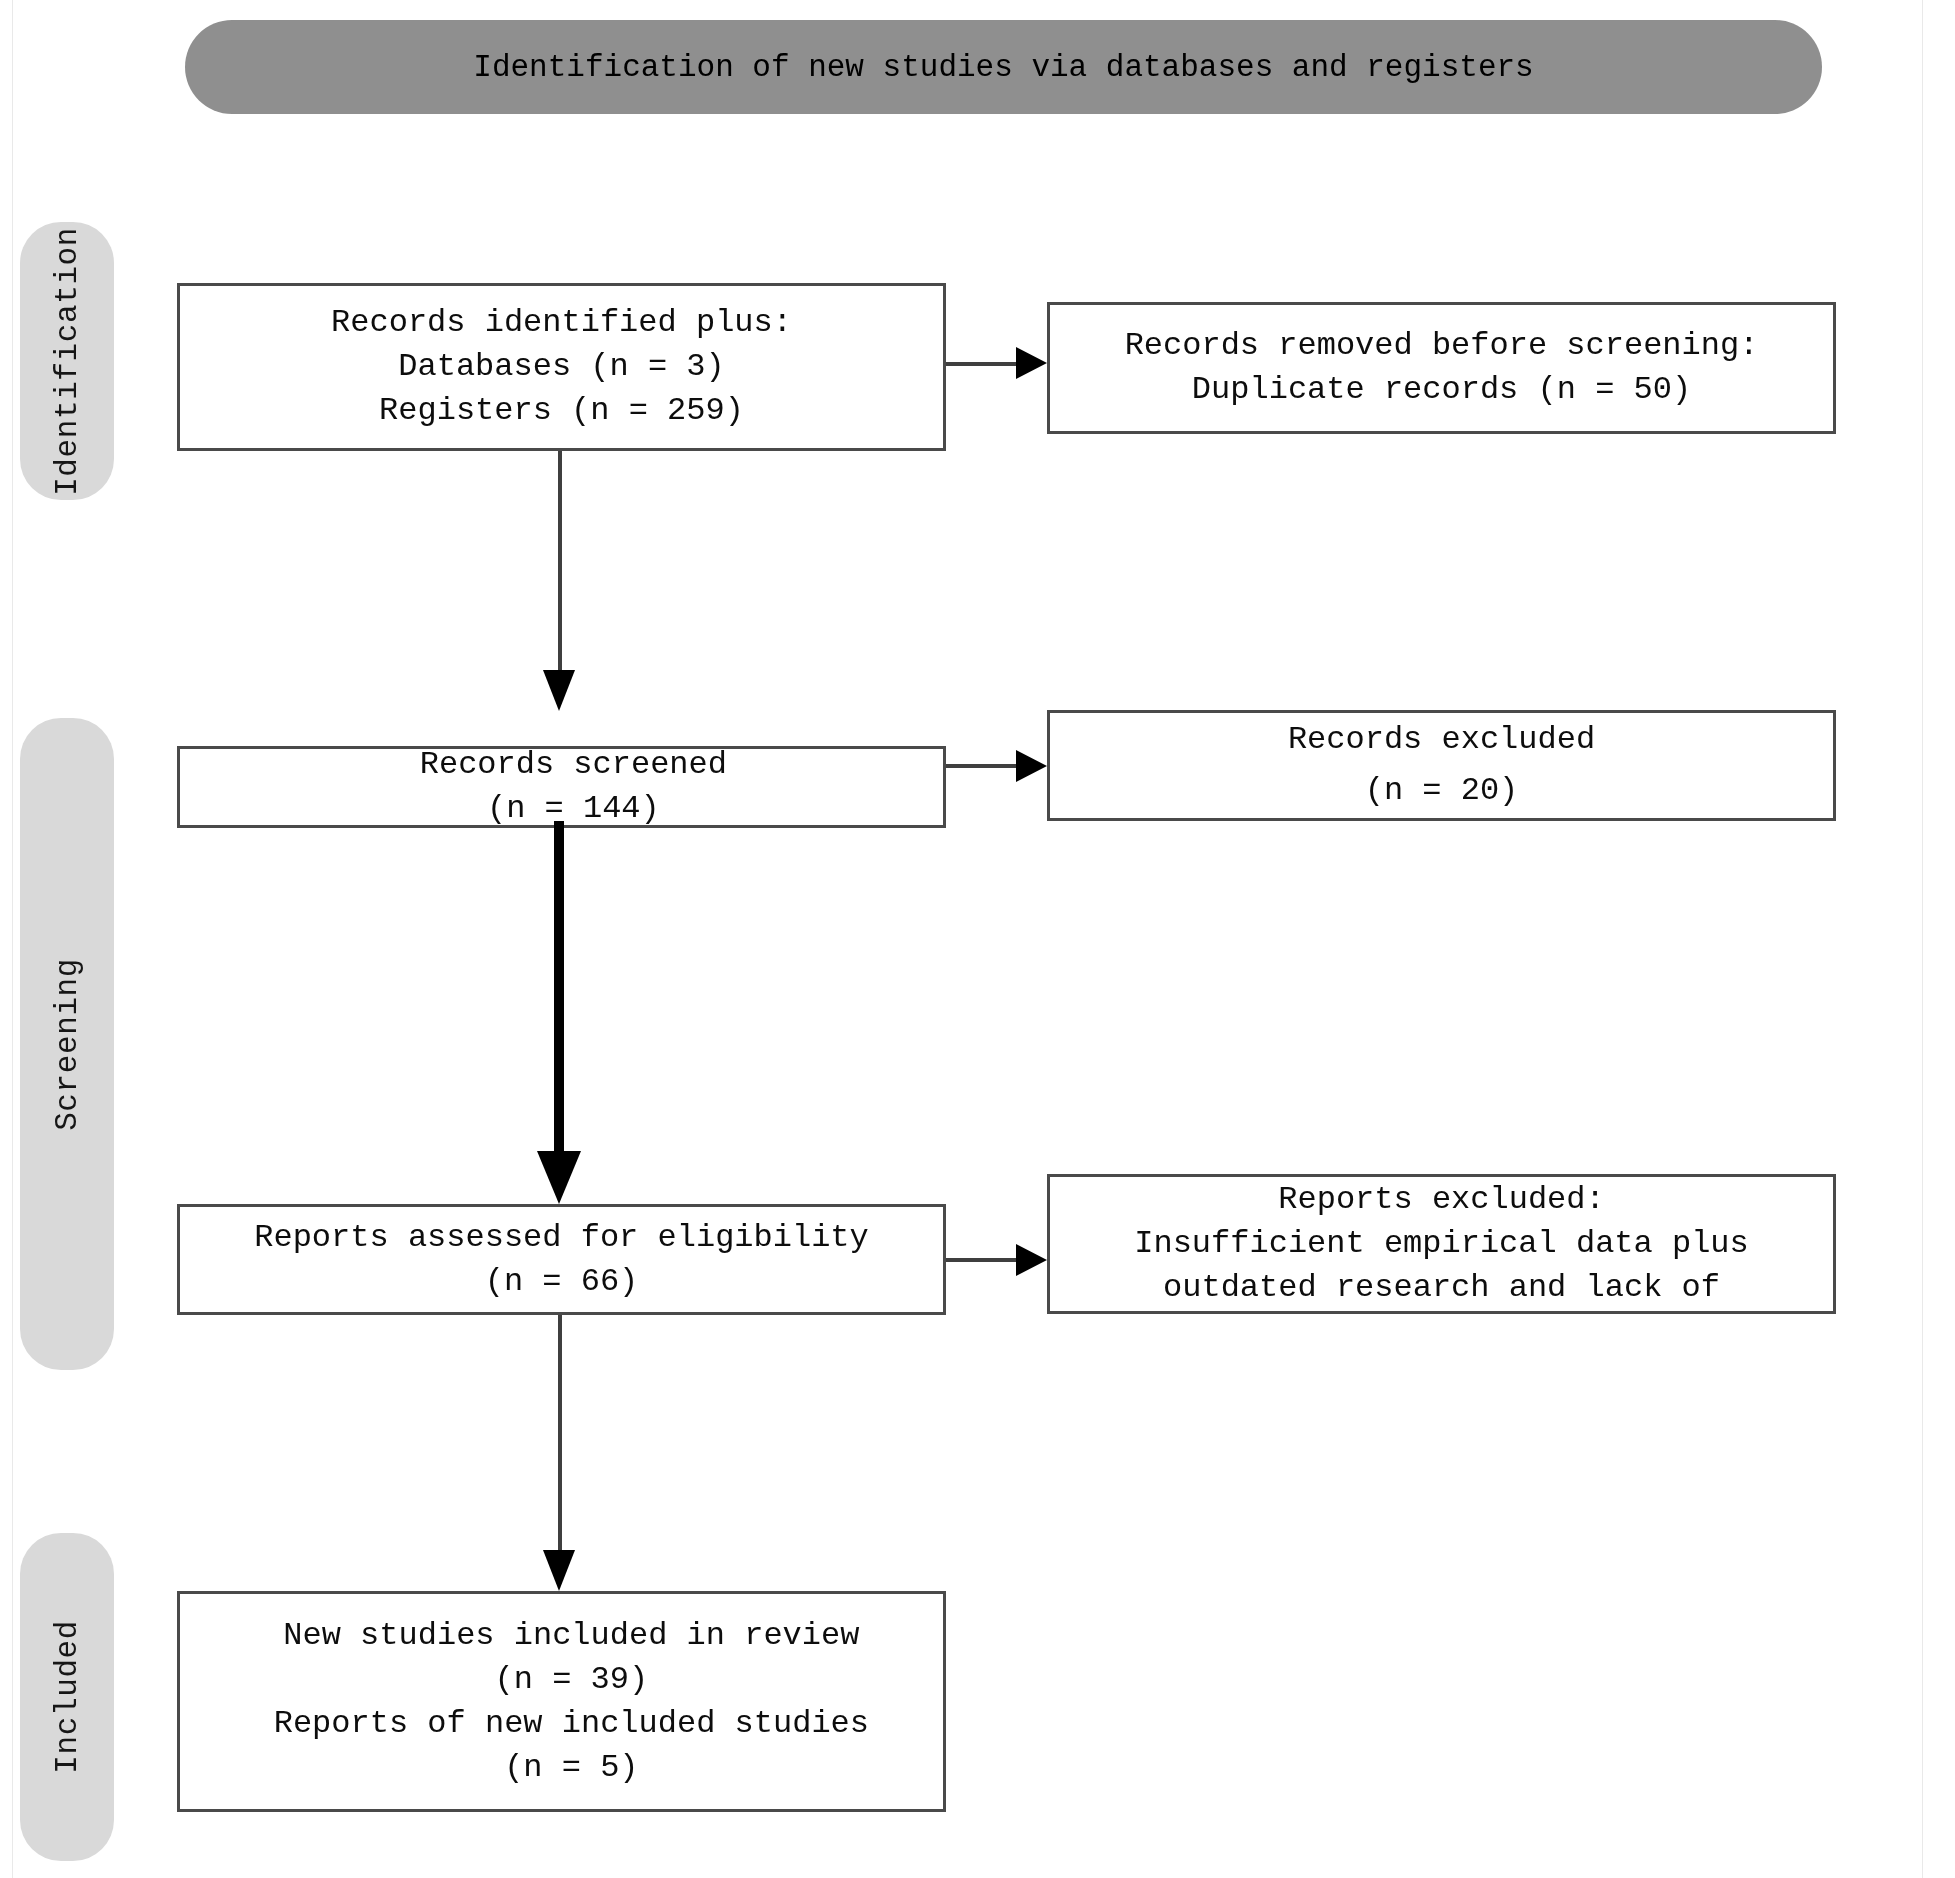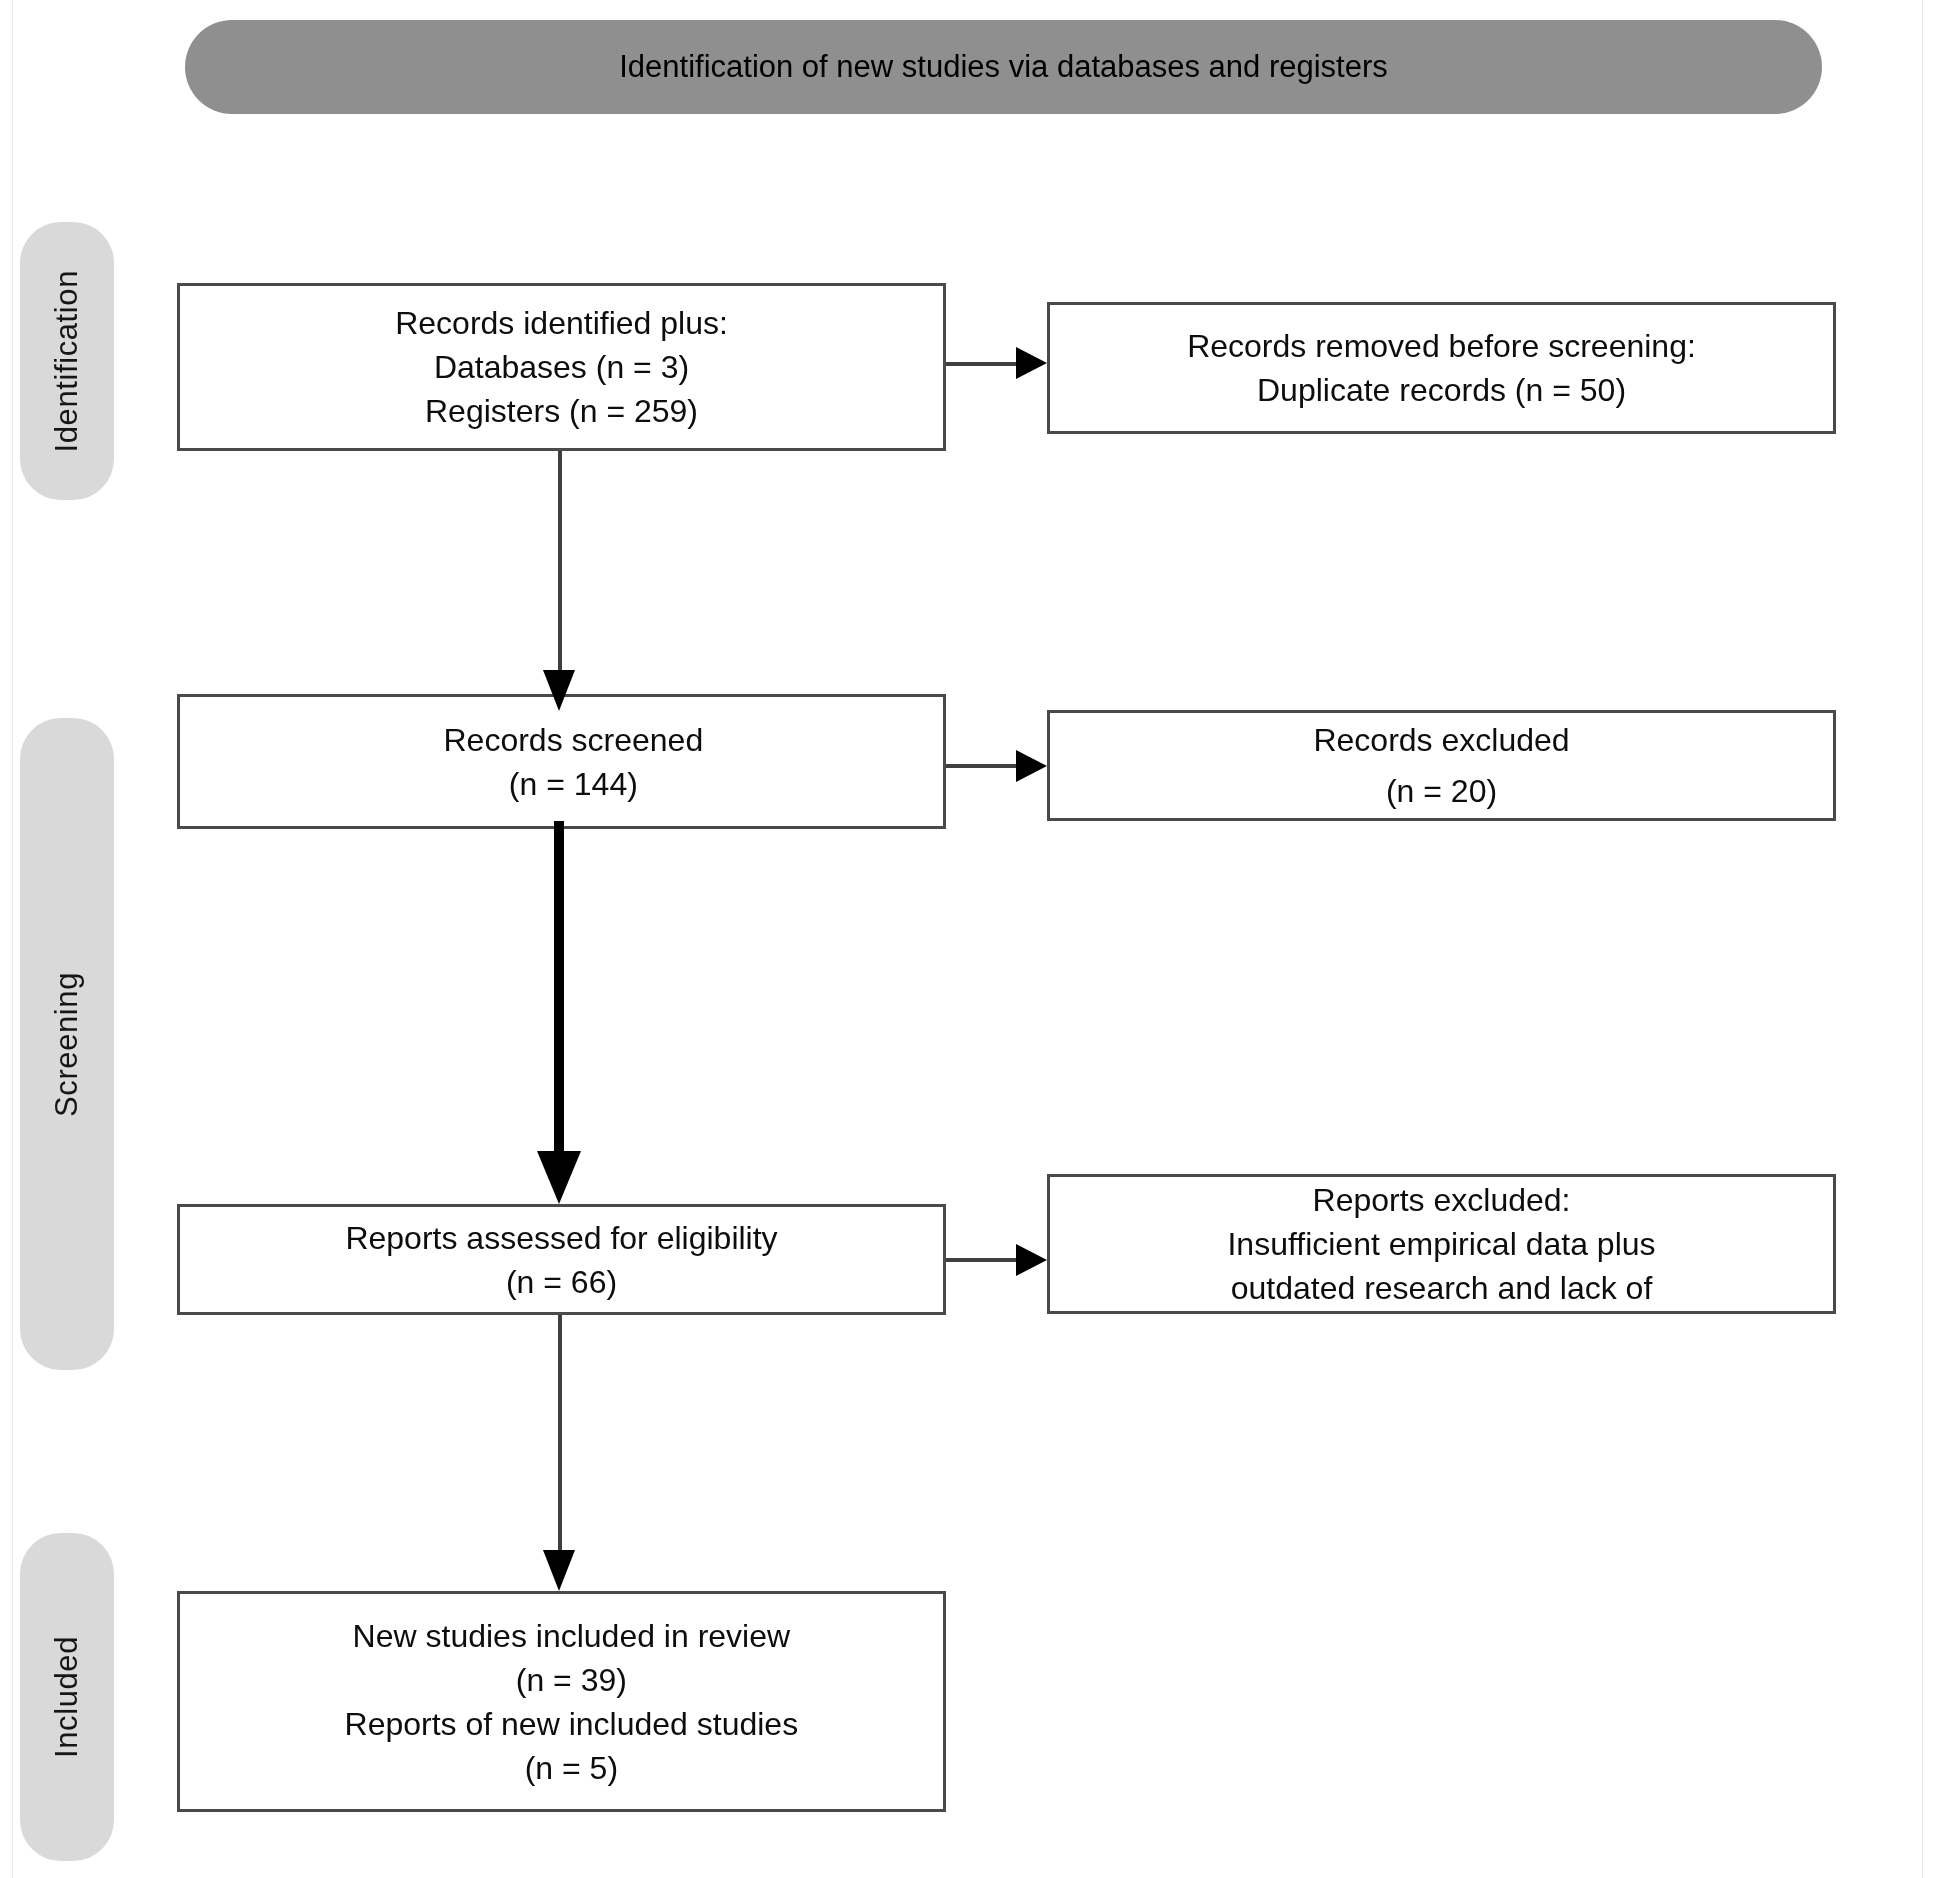--- a/index.html
+++ b/index.html
@@ -9,21 +9,21 @@
     --arrow:#3f3f3f;
     --arrow-bold:#000000;
     --text:#0d0d0d;
   }
   html,body{margin:0;padding:0;background:#ffffff;}
   .canvas{
     position:relative;
     width:1955px;
     height:1878px;
     background:#ffffff;
-    font-family:Liberation Sans, sans-serif;
+    font-family:Liberation Mono, monospace;
     color:var(--text);
     overflow:hidden;
   }
   .edge-line{position:absolute;width:1.2px;background:#e9e9e9;top:0;bottom:0;}
   .header-pill{
     position:absolute;
     left:185px;top:20.3px;width:1637px;height:94px;
     background:var(--header-bg);
     border-radius:47px;
     display:flex;align-items:center;justify-content:center;
@@ -105,21 +105,21 @@
   <div class="box" style="left:177px;top:283px;width:769px;height:168px;">
     <div>Records identified plus:</div>
     <div>Databases (n = 3)</div>
     <div>Registers (n = 259)</div>
   </div>
   <div class="box" style="left:1047px;top:302px;width:789px;height:132px;">
     <div>Records removed before screening:</div>
     <div>Duplicate records (n = 50)</div>
   </div>
 
-  <div class="box" style="left:177px;top:694px;width:769px;height:135px;padding-left:36px;">
+  <div class="box" style="left:177px;top:746px;width:769px;height:82px;padding-left:36px;">
     <div>Records screened</div>
     <div>(n = 144)</div>
   </div>
   <div class="box" style="left:1047px;top:710px;width:789px;height:111px;gap:7px;">
     <div>Records excluded</div>
     <div>(n = 20)</div>
   </div>
 
   <div class="box" style="left:177px;top:1204px;width:769px;height:111px;">
     <div>Reports assessed for eligibility</div>

